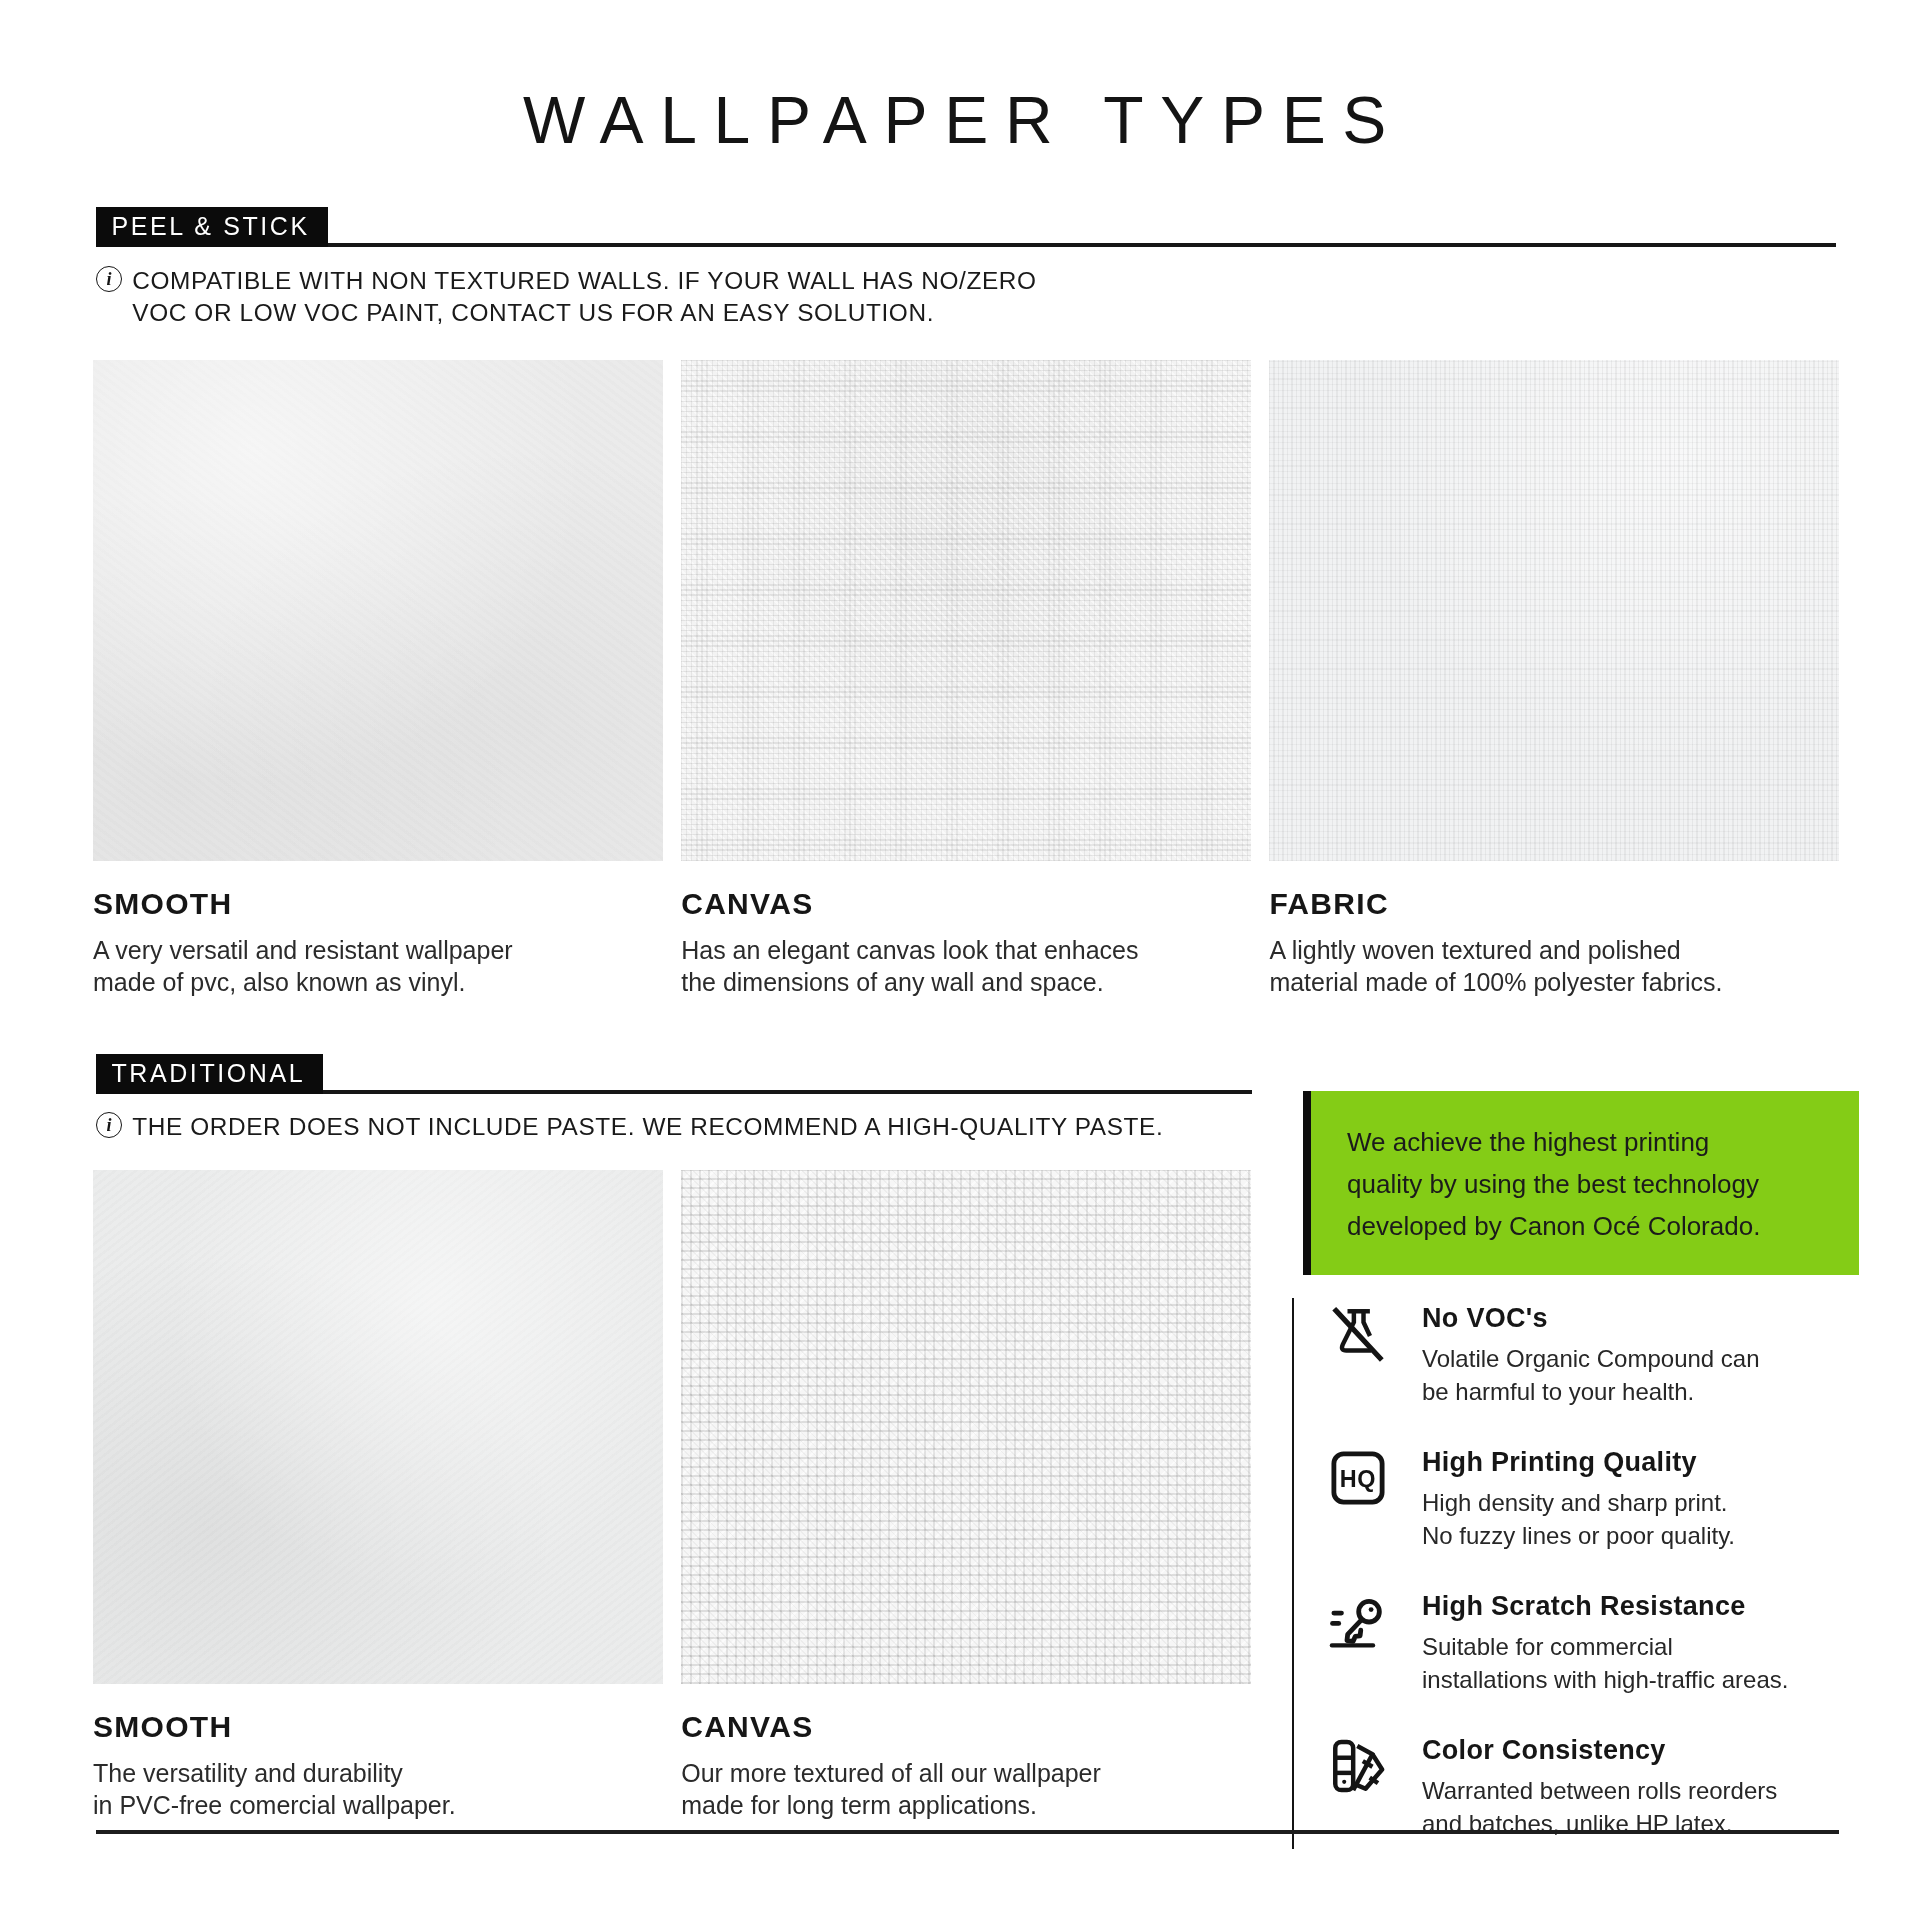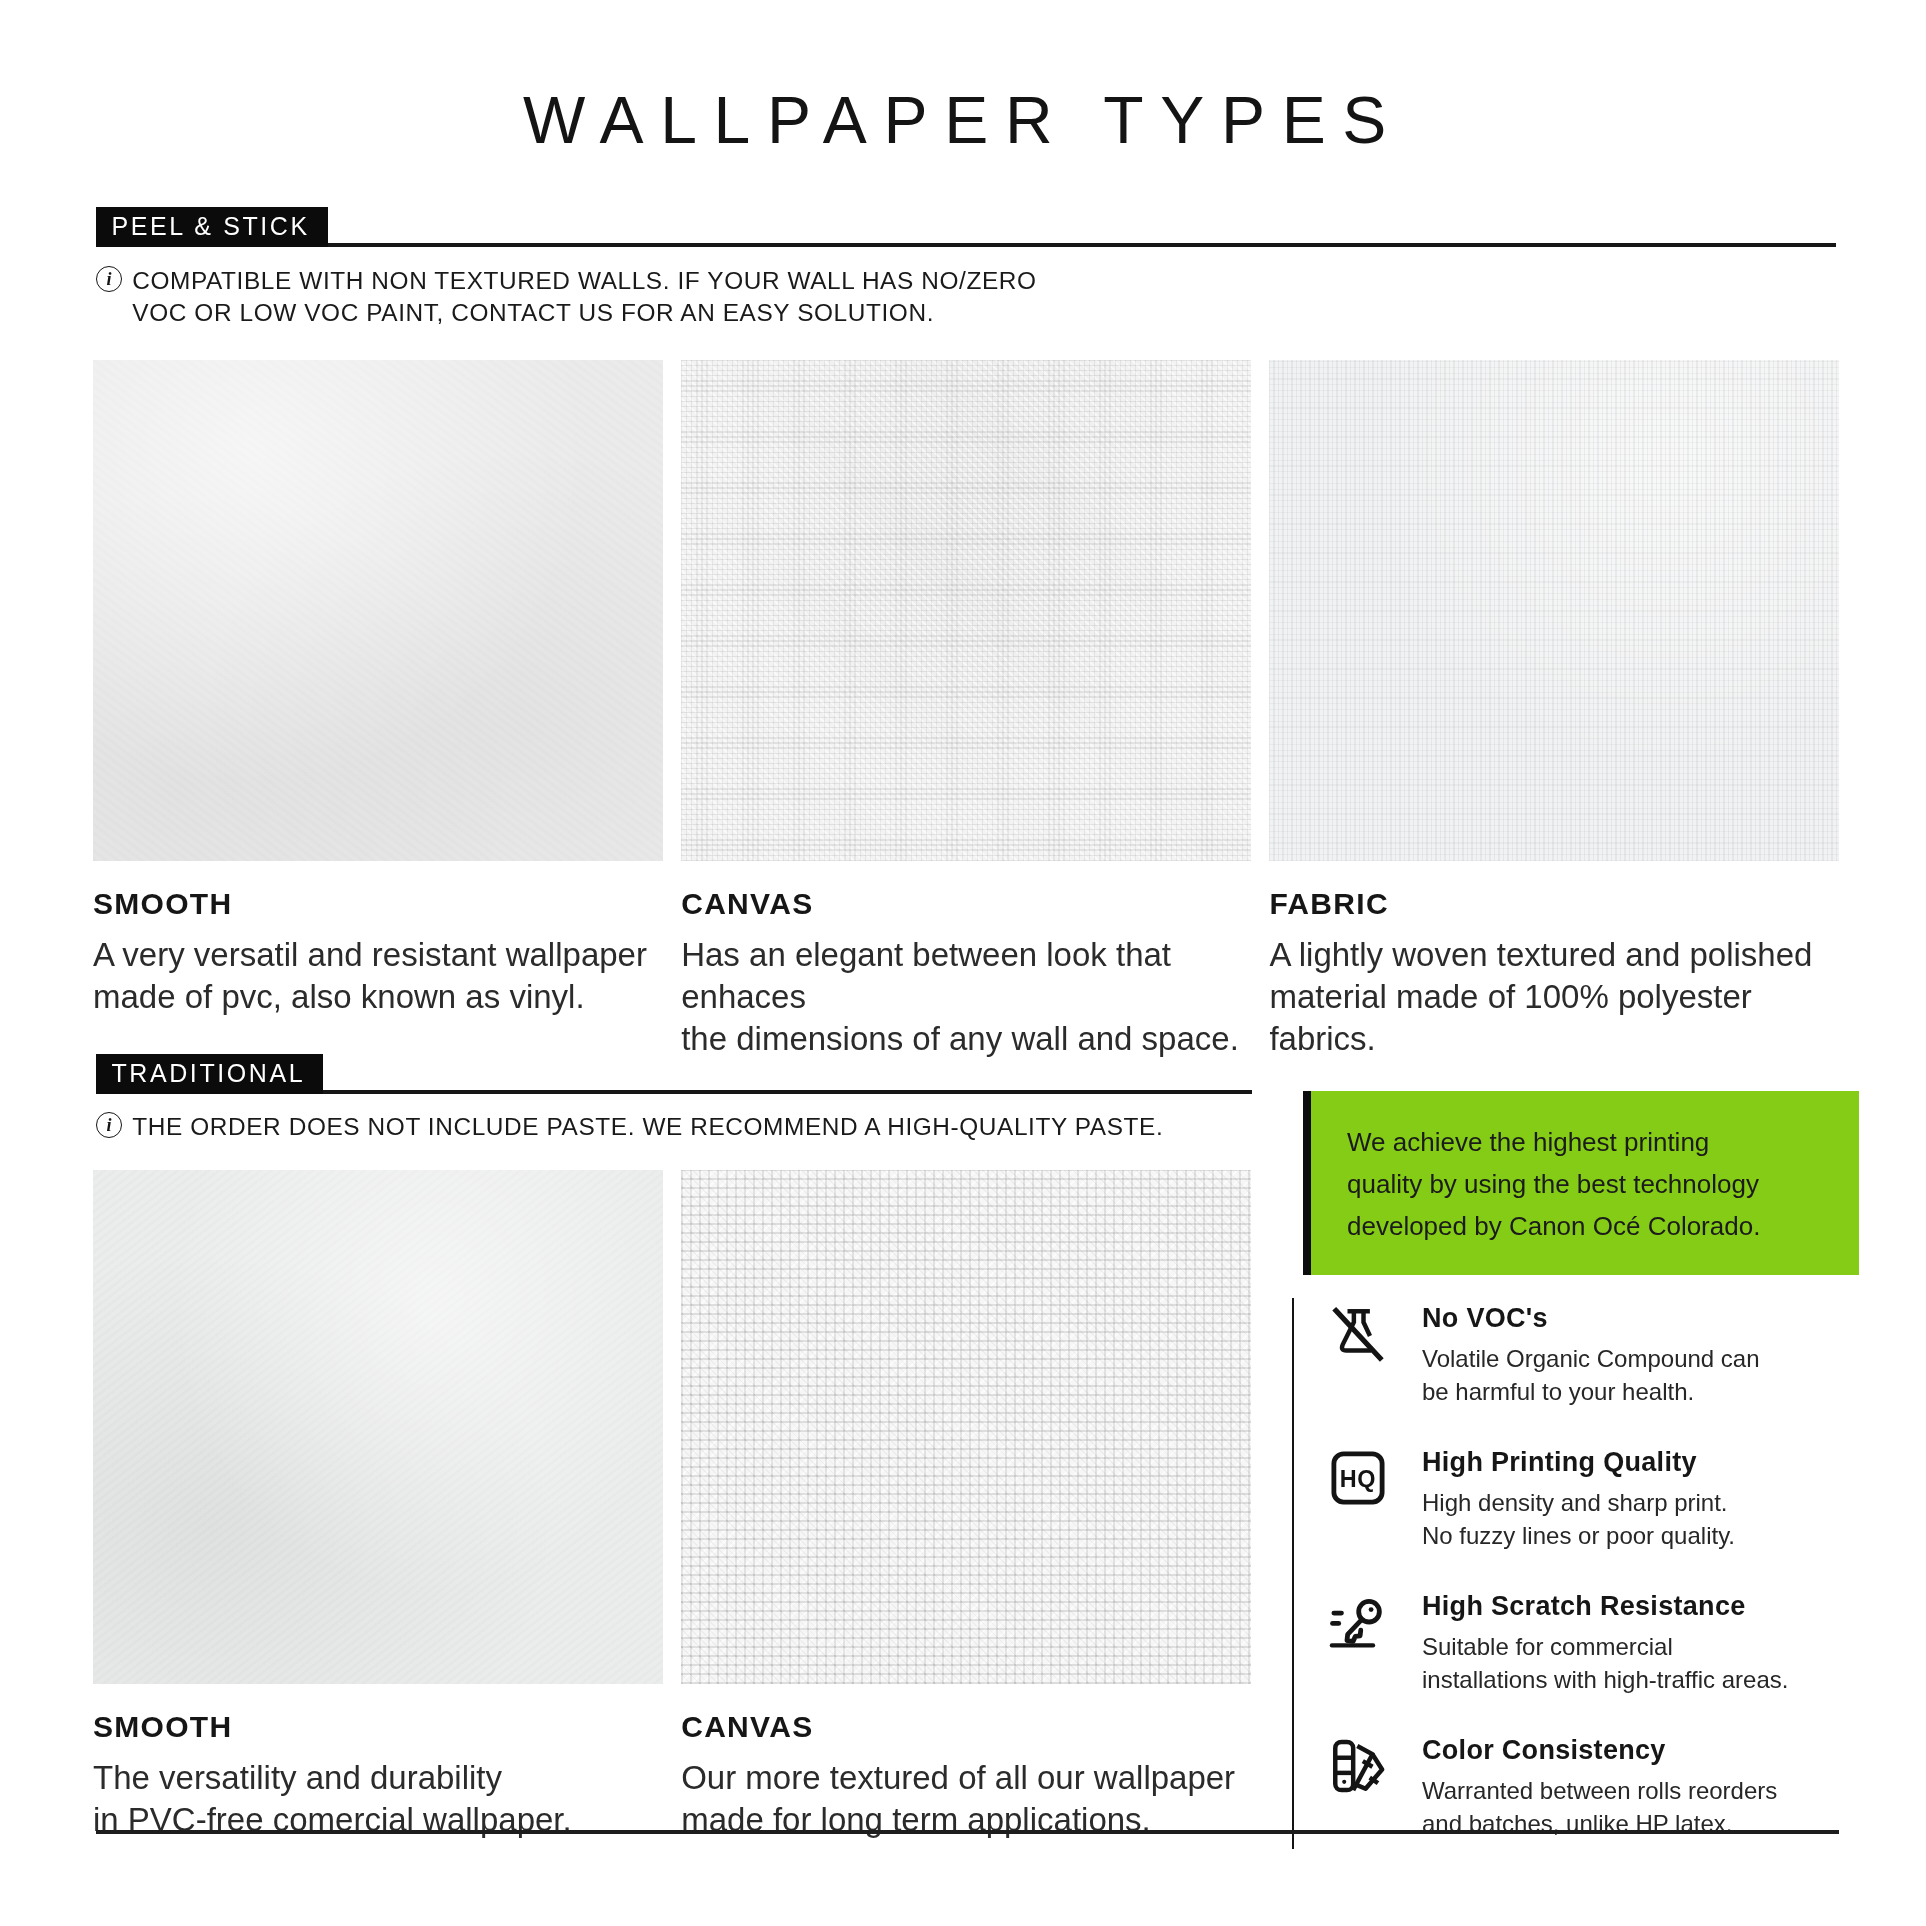--- a/index.html
+++ b/index.html
@@ -46,21 +46,21 @@
     position:absolute; left:93px; width:1746px;
     display:grid; grid-template-columns:repeat(3, 1fr); column-gap:18.6px;
   }
   .swatch-row.row1 { top:360px; }
   .swatch-row.row2 { top:1170px; }
   .swatch { width:100%; }
   .row1 .swatch { height:501px; }
   .row2 .swatch { height:514px; }
   figcaption { margin-top:26px; }
   .swatch-name { font-size:30px; font-weight:700; letter-spacing:1.3px; color:#161616; }
-  .swatch-desc { margin-top:13px; font-size:33px; font-weight:300; line-height:1.28; color:#2b2b2b; }
+  .swatch-desc { margin-top:13px; font-size:25px; font-weight:300; line-height:1.28; color:#2b2b2b; }
 
   
   .tex-smooth1 {
     background:
       radial-gradient(ellipse at 28% 18%, rgba(255,255,255,.55), transparent 58%),
       radial-gradient(ellipse at 75% 72%, rgba(0,0,0,.035), transparent 55%),
       radial-gradient(ellipse at 15% 85%, rgba(0,0,0,.04), transparent 50%),
       repeating-linear-gradient(37deg, rgba(0,0,0,.012) 0 3.2px, transparent 3.2px 7px),
       #ebebeb;
   }
@@ -142,21 +142,21 @@
       <figcaption>
         <h3 class="swatch-name">SMOOTH</h3>
         <p class="swatch-desc preline">A very versatil and resistant wallpaper
 made of pvc, also known as vinyl.</p>
       </figcaption>
     </figure>
     <figure>
       <div class="swatch tex-canvas1"></div>
       <figcaption>
         <h3 class="swatch-name">CANVAS</h3>
-        <p class="swatch-desc preline">Has an elegant between look that enhaces
+        <p class="swatch-desc preline">Has an elegant canvas look that enhaces
 the dimensions of any wall and space.</p>
       </figcaption>
     </figure>
     <figure>
       <div class="swatch tex-fabric"></div>
       <figcaption>
         <h3 class="swatch-name">FABRIC</h3>
         <p class="swatch-desc preline">A lightly woven textured and polished
 material made of 100% polyester fabrics.</p>
       </figcaption>

